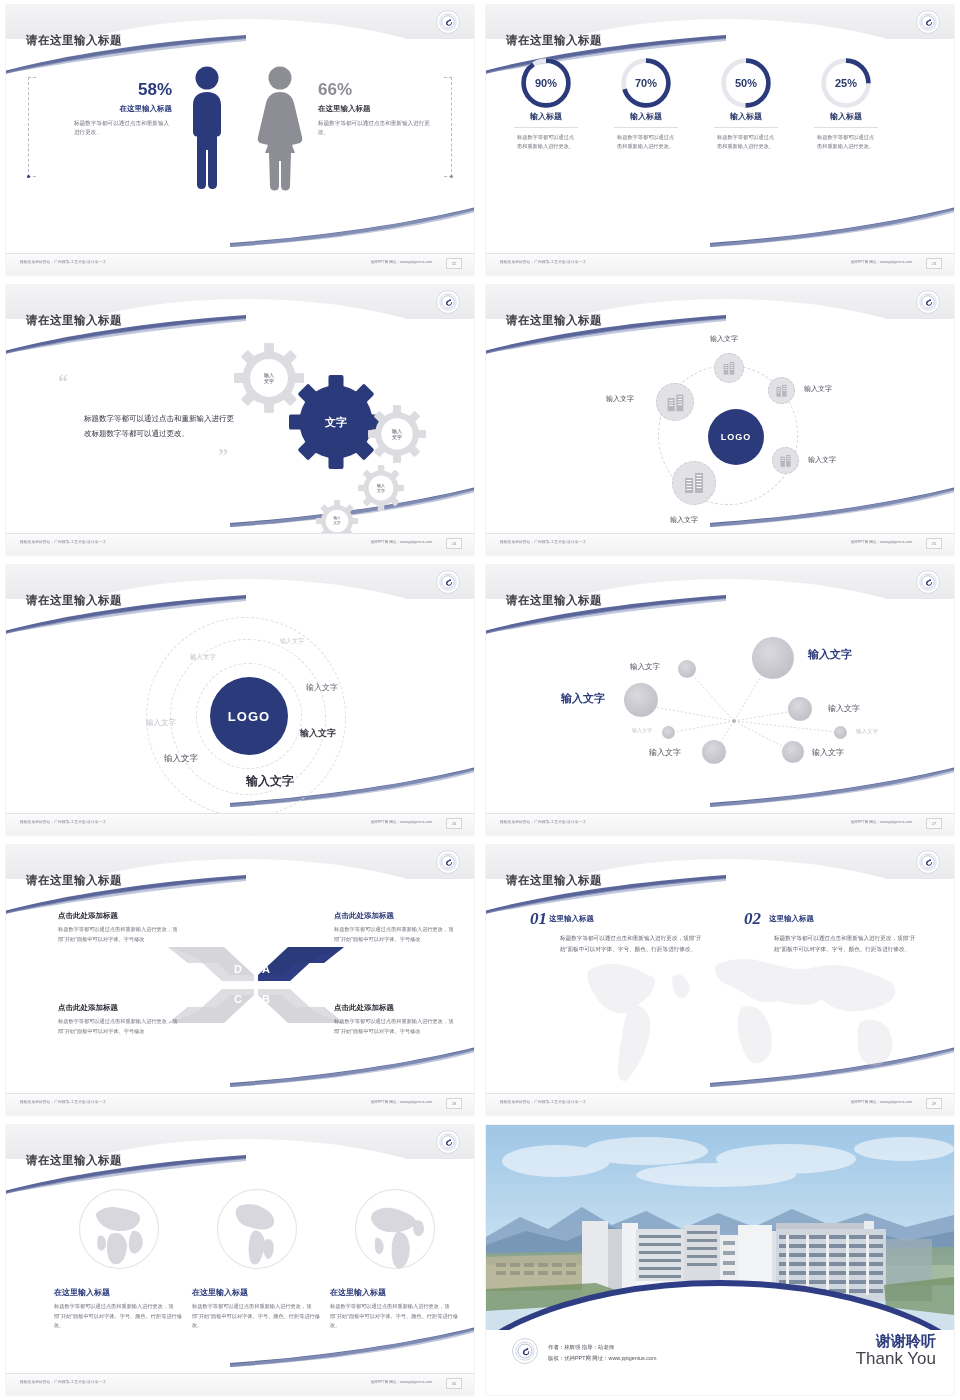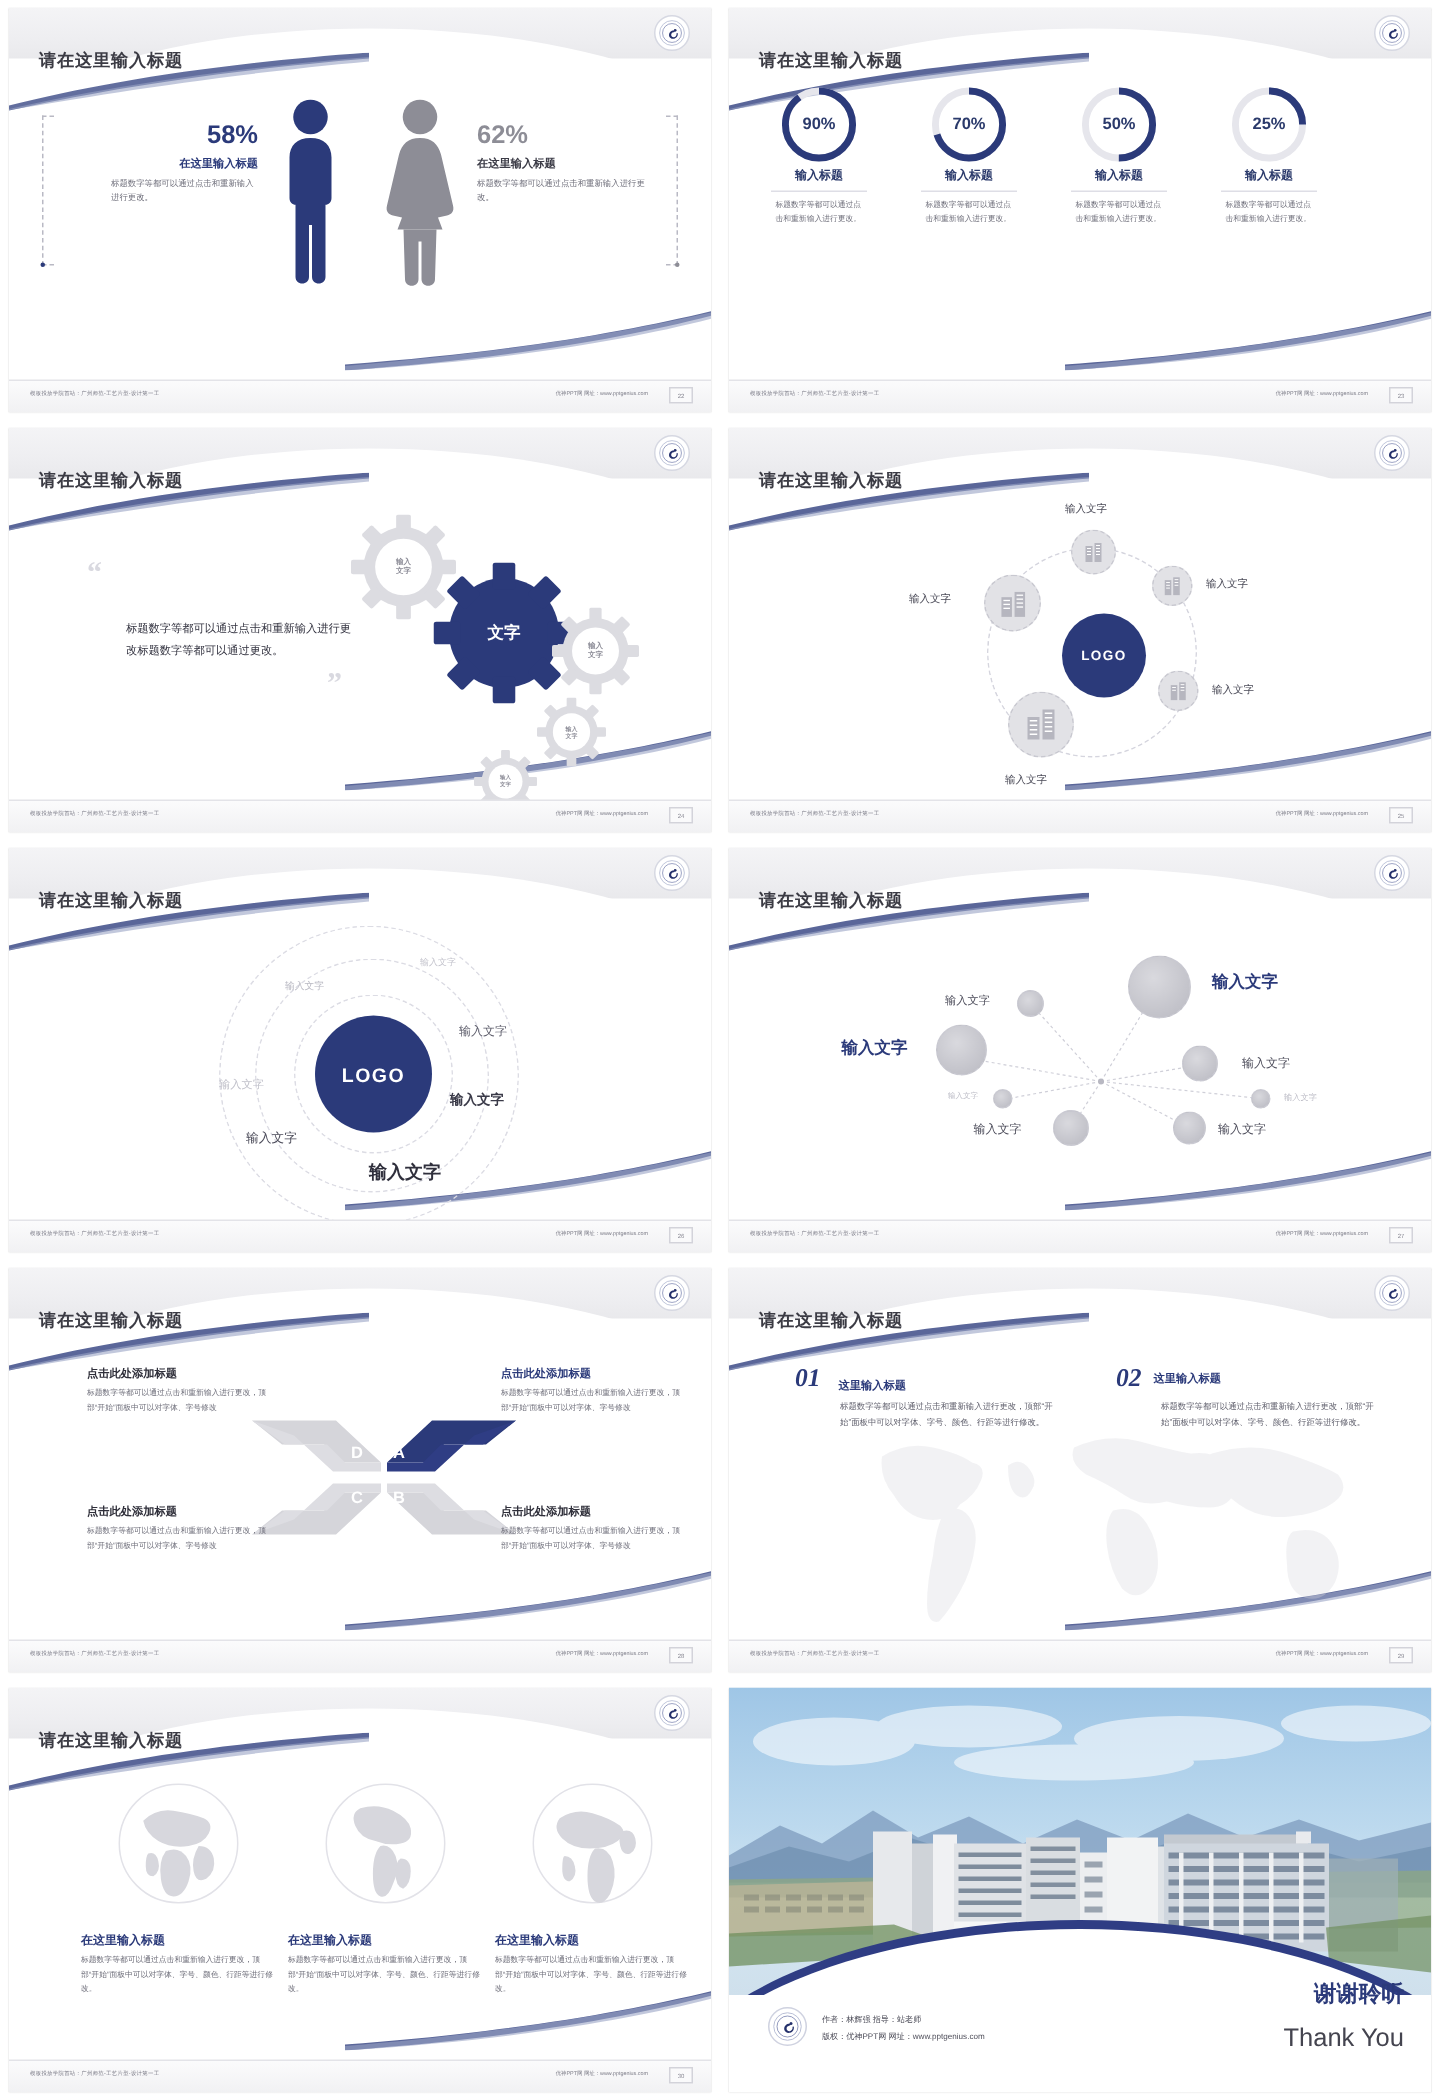--- a/index.html
+++ b/index.html
@@ -94,21 +94,21 @@
   .gl-h { font-size:8px; font-weight:700; color:#2b3a7a; }
   .gl-p { font-size:5.2px; color:#6d6d79; line-height:1.85; margin-top:4px; }
 
   
   .photo { position:absolute; left:0; top:0; width:100%; height:205px; overflow:hidden; }
   .sky { position:absolute; inset:0; background:linear-gradient(180deg,#9fc6e6 0%,#bcd9ee 45%,#d3e6f3 70%,#cfe0ec 100%); }
   .mask-curve { position:absolute; left:-10%; bottom:-86px; width:120%; height:130px; background:#fff;
                 border-radius:50% 50% 0 0 / 100% 100% 0 0; }
   .blue-curve { position:absolute; left:-10%; bottom:-80px; width:120%; height:130px; background:#2f3d84;
                 border-radius:50% 50% 0 0 / 100% 100% 0 0; }
-  .ty-cn { position:absolute; right:18px; bottom:56px; font-size:15px; font-weight:700; color:#2b3a7a; }
+  .ty-cn { position:absolute; right:18px; bottom:44px; font-size:15px; font-weight:700; color:#2b3a7a; }
   .ty-en { position:absolute; right:18px; bottom:26px; font-size:17px; color:#44444f; }
   .cred { position:absolute; left:62px; bottom:32px; font-size:5.4px; color:#4d4d59; line-height:1.9; white-space:nowrap;}
   .seal-big { position:absolute; left:26px; bottom:31px; width:26px; height:26px; border-radius:50%;
               background:#fff; border:1px solid #cfd2e0; display:flex; align-items:center; justify-content:center; }
 </style>
 </head>
 <body>
 
 <div class="grid">
 
@@ -160,21 +160,21 @@
 
       <div style="position:absolute;left:248px;top:20px;">
         <svg width="52" height="128" viewBox="0 0 52 128">
               <circle cx="26" cy="13" r="11.5" fill="#8d8d96"></circle>
               <path d="M26 27c-8 0-12 4-14 11L4 72c-1 4 1 6 4 6.6L14 80l-3 8h30l-3-8 6-1.4c3-.6 5-2.6 4-6.6l-8-34c-2-7-6-11-14-11z" fill="#8d8d96"></path>
               <path d="M15 88h22l-1 33c0 3-2 4.5-4.5 4.5S27 124 27 121V96h-2v25c0 3-2 4.5-4.5 4.5S16 124 16 121z" fill="#8d8d96"></path>
             </svg>
       </div>
 
       <div class="s1-col" style="left:312px;top:36px;">
-        <div class="s1-pct" style="color:#8d8d96">62%</div>
+        <div class="s1-pct" style="color:#8d8d96">66%</div>
         <div class="s1-sub" style="color:#3b3b46">在这里输入标题</div>
         <div class="s1-txt">标题数字等都可以通过点击和重新输入进行更改。</div>
       </div>
     </div>
 
     <div class="footer">
       <div class="foot-l">模板投放学院首站：广州师范-工艺片型-设计第一工</div>
       <div class="foot-r">优神PPT网  网址：www.pptgenius.com</div>
       <div class="pagebox">22</div>
     </div>
@@ -750,21 +750,21 @@
           <path d="M84 82 q10-4 16 4 t4 20 q-2 16-10 30 t-14 20 q-8 2-8-12 t4-32 q2-20 8-30z"></path>
           <path d="M170 40 q22-10 44-4 t34 8 q14-2 24 6 t6 18 q-4 12-18 12 t-28-4 q-16 4-28-4 t-26-14 q-12-8-8-18z"></path>
           <path d="M196 82 q14-4 22 8 t8 26 q0 14-8 20 t-16-2 q-8-12-10-28 t4-24z"></path>
           <path d="M262 44 q26-8 50 0 t34 14 q8 10-2 18 t-30 10 q-20 2-34-8 t-20-20 q-4-12 2-14z"></path>
           <path d="M316 96 q18-4 26 8 t2 26 q-8 14-20 10 t-12-22 q-2-18 4-22z"></path>
           <path d="M126 52 q8-6 14 2 t2 14 q-4 8-10 4 t-6-20z"></path>
         </g>
       </svg>
 
       <div style="position:absolute;left:44px;top:24px;width:180px;">
-        <div style="display:flex;align-items:flex-end;gap:12px;">
+        <div style="display:flex;align-items:flex-start;gap:2px;">
           <div class="num">01</div>
           <div style="padding-top:5px;">
             <div class="n-h">这里输入标题</div>
           </div>
         </div>
         <div class="n-p" style="margin-left:30px;width:150px;">标题数字等都可以通过点击和重新输入进行更改，顶部“开始”面板中可以对字体、字号、颜色、行距等进行修改。</div>
       </div>
 
       <div style="position:absolute;left:258px;top:24px;width:180px;">
         <div style="display:flex;align-items:flex-start;gap:8px;">

